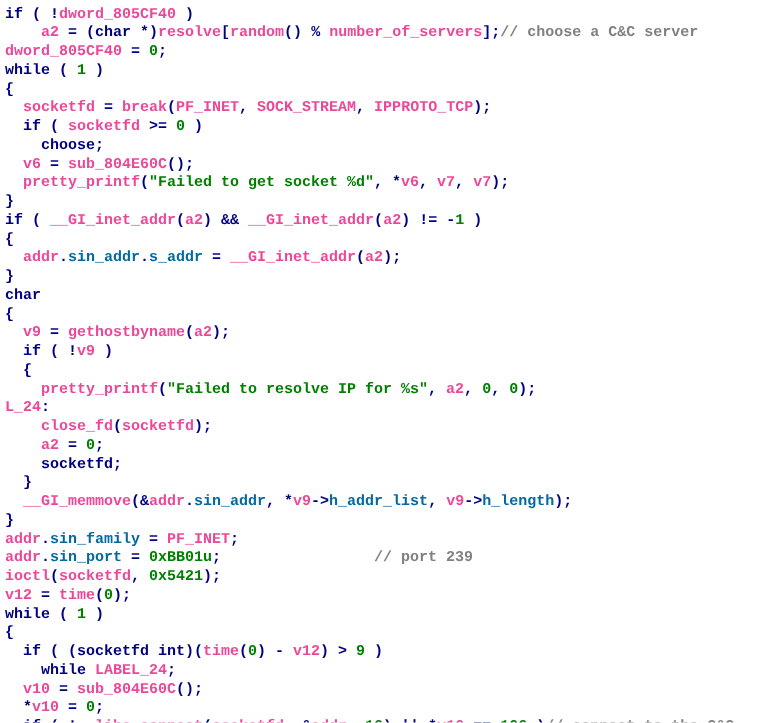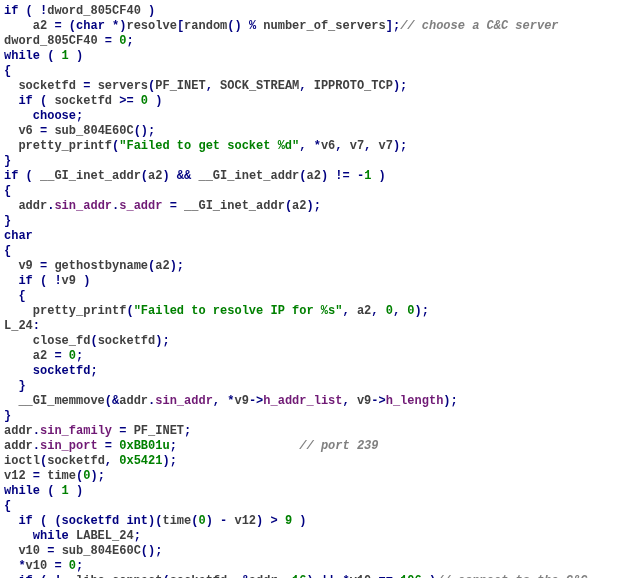--- a/index.html
+++ b/index.html
@@ -11,33 +11,33 @@
   line-height: 15px;
   font-weight: bold;
   color: #000080;
   white-space: pre;
   overflow: hidden;
   width: 624px;
   height: 578px;
   box-sizing: border-box;
 }
 .kw { color: #000080; }
-.black { color: #404040; }
+.black { color: #ec4899; }
 .num { color: #008000; }
-.member { color: #701a75; }
+.member { color: #0369a1; }
 .str { color: #008000; }
-.comment { color: #808080; font-style: italic; }
+.comment { color: #808080; }
 </style>
 </head>
 <body><div id="code"><span class="kw">if ( !</span><span class="black">dword_805CF40</span><span class="kw"> )</span>
 <span class="kw">    </span><span class="black">a2</span><span class="kw"> = (</span><span class="kw">char</span><span class="kw"> *)</span><span class="black">resolve</span><span class="kw">[</span><span class="black">random</span><span class="kw">() % </span><span class="black">number_of_servers</span><span class="kw">];</span><span class="comment">// choose a C&amp;C server</span>
 <span class="black">dword_805CF40</span><span class="kw"> = </span><span class="num">0</span><span class="kw">;</span>
 <span class="kw">while ( </span><span class="num">1</span><span class="kw"> )</span>
 <span class="kw">{</span>
-<span class="kw">  </span><span class="black">socketfd</span><span class="kw"> = </span><span class="black">servers</span><span class="kw">(</span><span class="black">PF_INET</span><span class="kw">, </span><span class="black">SOCK_STREAM</span><span class="kw">, </span><span class="black">IPPROTO_TCP</span><span class="kw">);</span>
+<span class="kw">  </span><span class="black">socketfd</span><span class="kw"> = </span><span class="black">break</span><span class="kw">(</span><span class="black">PF_INET</span><span class="kw">, </span><span class="black">SOCK_STREAM</span><span class="kw">, </span><span class="black">IPPROTO_TCP</span><span class="kw">);</span>
 <span class="kw">  if ( </span><span class="black">socketfd</span><span class="kw"> &gt;= </span><span class="num">0</span><span class="kw"> )</span>
 <span class="kw">    choose;</span>
 <span class="kw">  </span><span class="black">v6</span><span class="kw"> = </span><span class="black">sub_804E60C</span><span class="kw">();</span>
 <span class="kw">  </span><span class="black">pretty_printf</span><span class="kw">(</span><span class="str">"Failed to get socket %d"</span><span class="kw">, *</span><span class="black">v6</span><span class="kw">, </span><span class="black">v7</span><span class="kw">, </span><span class="black">v7</span><span class="kw">);</span>
 <span class="kw">}</span>
 <span class="kw">if ( </span><span class="black">__GI_inet_addr</span><span class="kw">(</span><span class="black">a2</span><span class="kw">) &amp;&amp; </span><span class="black">__GI_inet_addr</span><span class="kw">(</span><span class="black">a2</span><span class="kw">) != -</span><span class="num">1</span><span class="kw"> )</span>
 <span class="kw">{</span>
 <span class="kw">  </span><span class="black">addr</span><span class="kw">.</span><span class="member">sin_addr</span><span class="kw">.</span><span class="member">s_addr</span><span class="kw"> = </span><span class="black">__GI_inet_addr</span><span class="kw">(</span><span class="black">a2</span><span class="kw">);</span>
 <span class="kw">}</span>
 <span class="kw">char</span>

